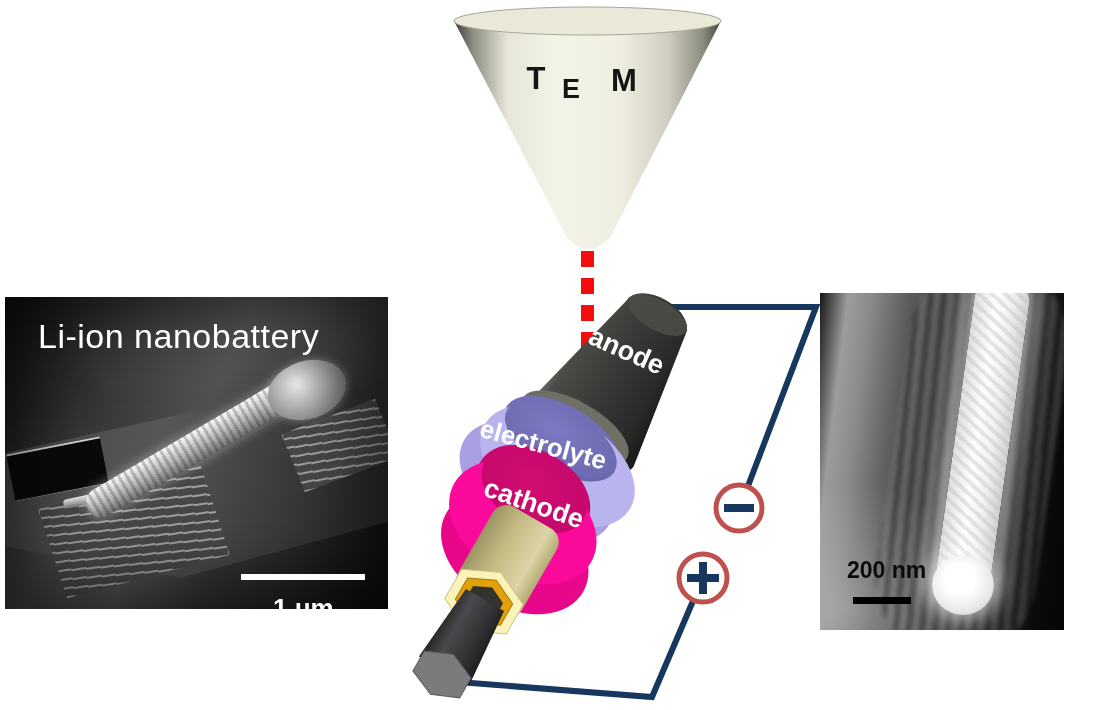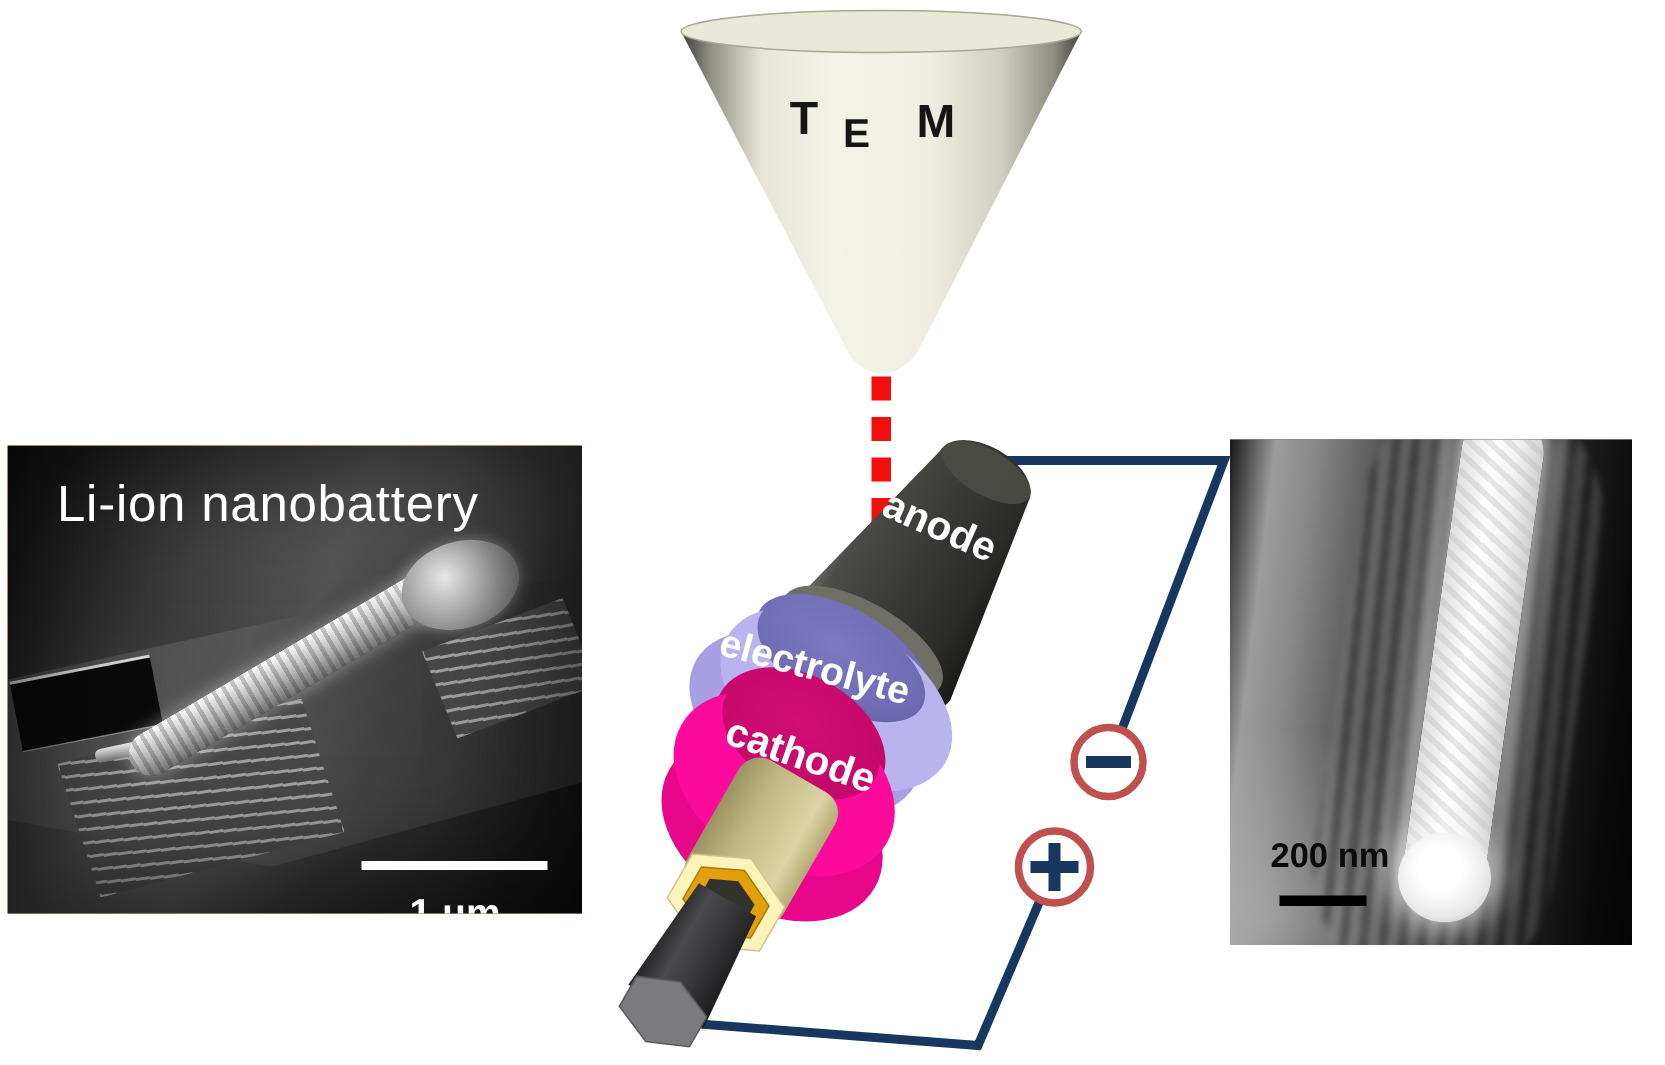--- a/index.html
+++ b/index.html
@@ -37,21 +37,21 @@
     box-shadow:0 0 12px rgba(255,255,255,.40);}
   .sem-wire-end{position:absolute;left:262px;top:64px;width:80px;height:58px;border-radius:50%;
     transform:rotate(-18deg);
     background:radial-gradient(circle at 40% 35%,#ececec,#8d8d8d 60%,#555);box-shadow:0 0 10px rgba(255,255,255,.35);}
   .sem-vignette{position:absolute;inset:0;box-shadow:inset 0 0 70px 22px rgba(0,0,0,.55);}
   .sem-title{position:absolute;left:33px;top:20px;font-size:34px;color:#fff;letter-spacing:.5px;}
   .sem-scalebar{position:absolute;left:236px;top:277px;width:124px;height:6px;background:#fff;}
   .sem-scalelabel{position:absolute;left:268px;top:296px;font-size:26px;font-weight:bold;color:#fff;}
 
   
-  .tem-panel{position:absolute;left:820px;top:293px;width:244px;height:337px;background:#111;overflow:hidden;z-index:2;padding-left:24px;}
+  .tem-panel{position:absolute;left:820px;top:293px;width:244px;height:337px;background:#111;overflow:hidden;z-index:2;}
   .tem-bg{position:absolute;inset:0;
     background:
       radial-gradient(220px 180px at 10% 94%, rgba(200,200,200,.45), transparent 70%),
       linear-gradient(97deg,#161616 0%,#9c9c9c 10%,#8a8a8a 18%,#5a5a5a 32%,#484848 46%,#383838 58%,#232323 72%,#0a0a0a 90%,#050505 100%);}
   .tem-sheath{position:absolute;left:100px;top:-30px;width:160px;height:400px;border-radius:80px;
     transform:rotate(8deg);transform-origin:50% 0;
     background:repeating-linear-gradient(88deg,rgba(30,30,30,.55) 0 5px,rgba(130,130,130,.40) 5px 13px);
     filter:blur(2px);opacity:.85;}
   .tem-wire{position:absolute;left:158px;top:-18px;width:55px;height:330px;border-radius:28px;
     transform:rotate(8deg);transform-origin:50% 0;

